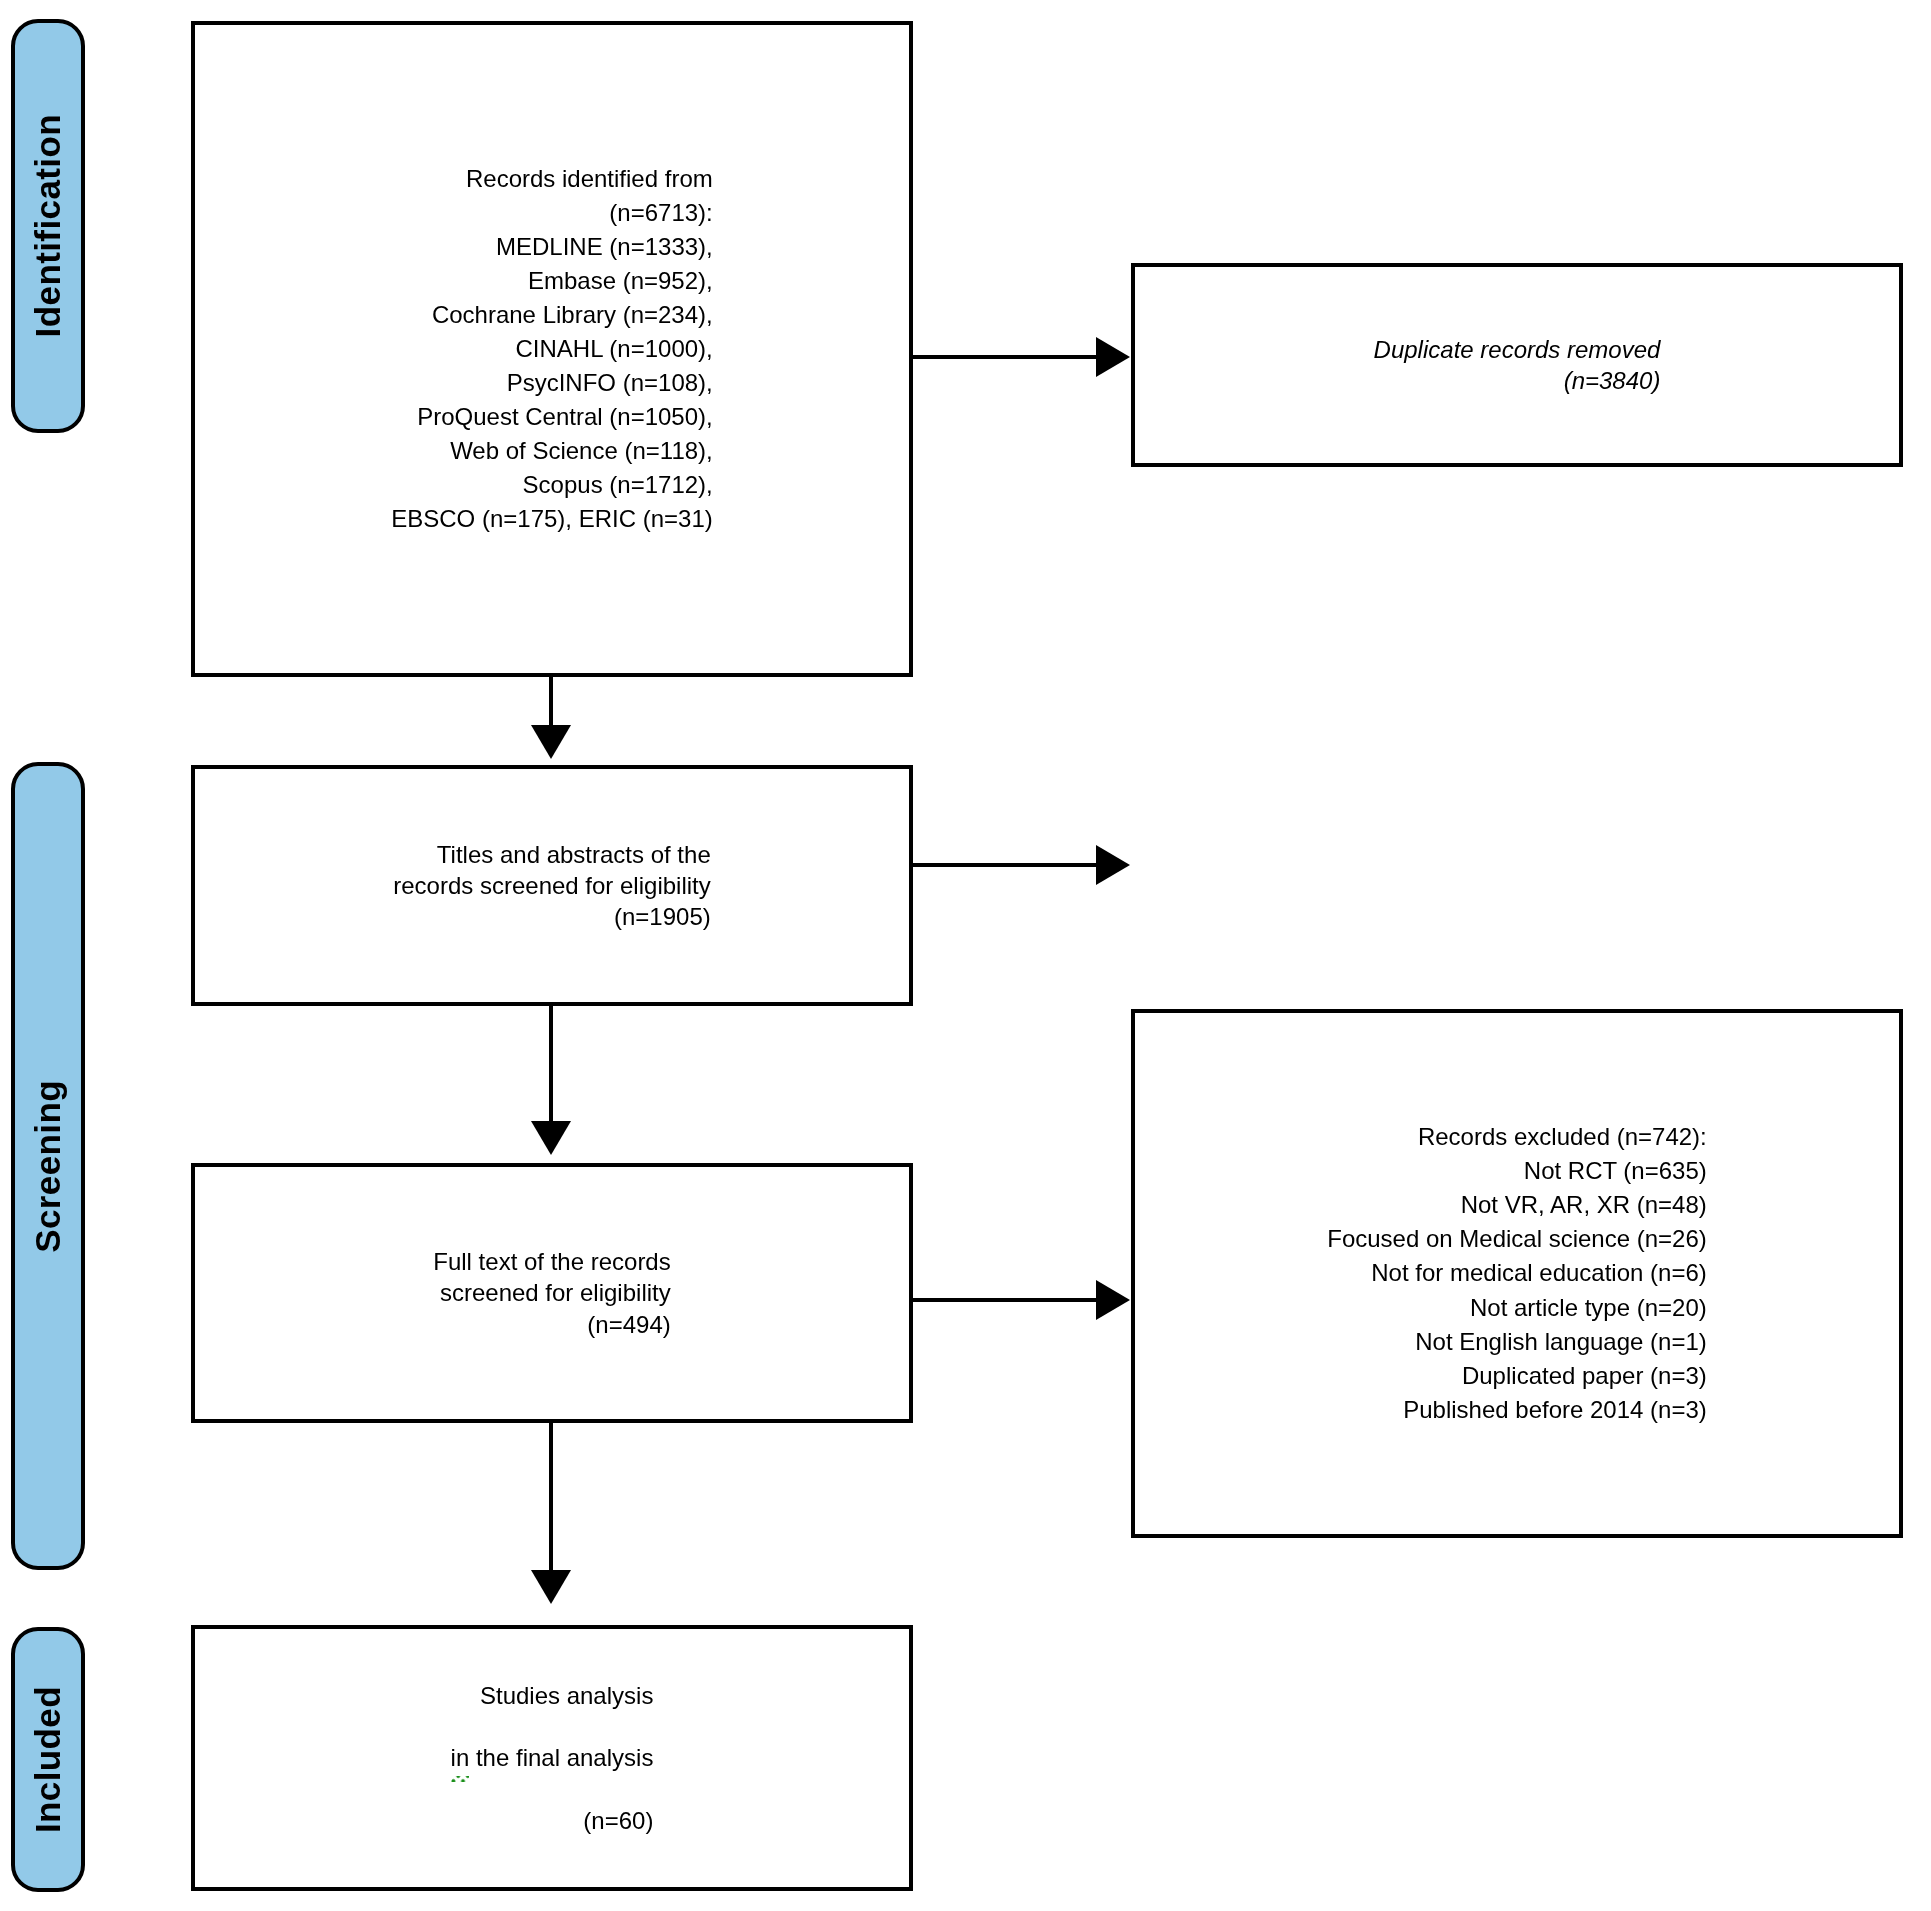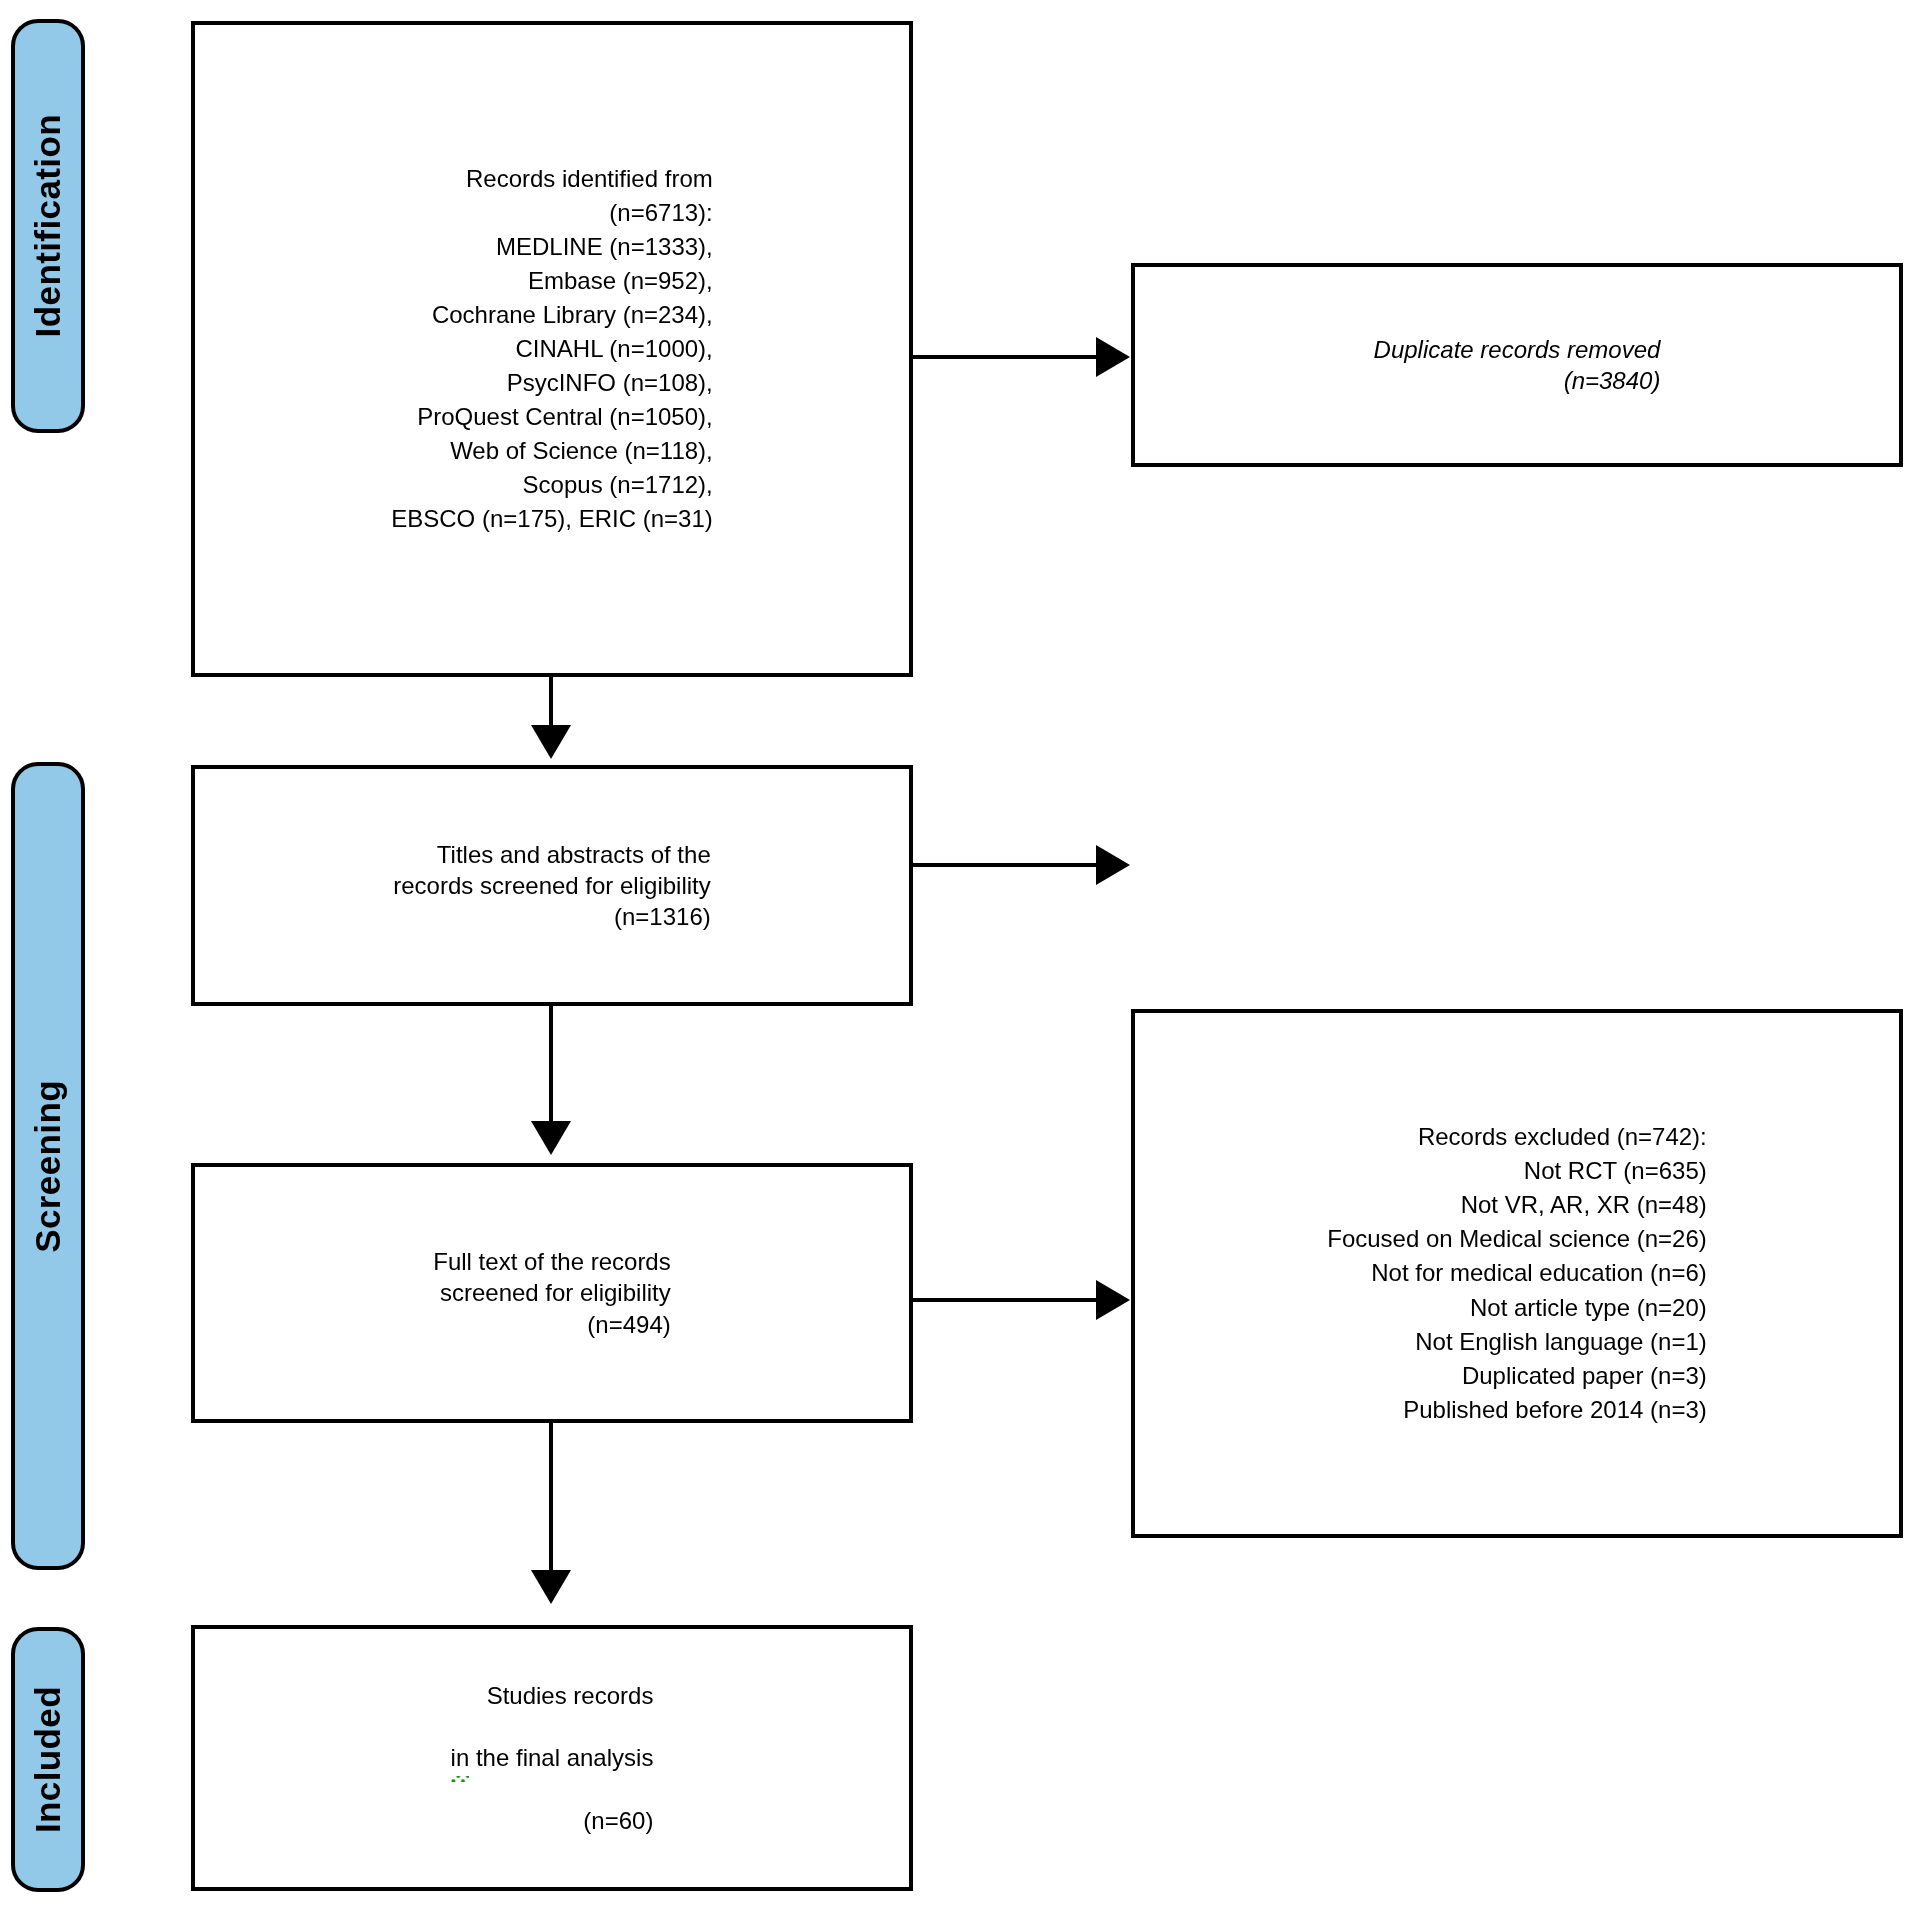--- a/index.html
+++ b/index.html
@@ -159,21 +159,21 @@
   </div>
 
   <div class="flow-box" style="left:1131px; top:263px; width:772px; height:204px;font-style:italic;">
     <div class="box-text">Duplicate records removed
 (n=3840)</div>
   </div>
 
   <div class="flow-box" style="left:191px; top:765px; width:722px; height:241px;">
     <div class="box-text">Titles and abstracts of the
 records screened for eligibility
-(n=1316)</div>
+(n=1905)</div>
   </div>
 
 
   <div class="flow-box" style="left:191px; top:1163px; width:722px; height:260px;">
     <div class="box-text">Full text of the records
 screened for eligibility
 (n=494)</div>
   </div>
 
   <div class="flow-box" style="left:1131px; top:1009px; width:772px; height:529px;">
@@ -183,20 +183,20 @@
 Focused on Medical science (n=26)
 Not for medical education (n=6)
 Not article type (n=20)
 Not English language (n=1)
 Duplicated paper (n=3)
 Published before 2014 (n=3)</div>
   </div>
 
   <div class="flow-box" style="left:191px; top:1625px; width:722px; height:266px;">
     <div class="box-text">
-      <div>Studies records</div>
+      <div>Studies analysis</div>
       <div><span class="squiggle">in</span><span> the final analysis</span></div>
       <div>(n=60)</div>
     </div>
   </div>
 
 </div>
 
 
 </body></html>

